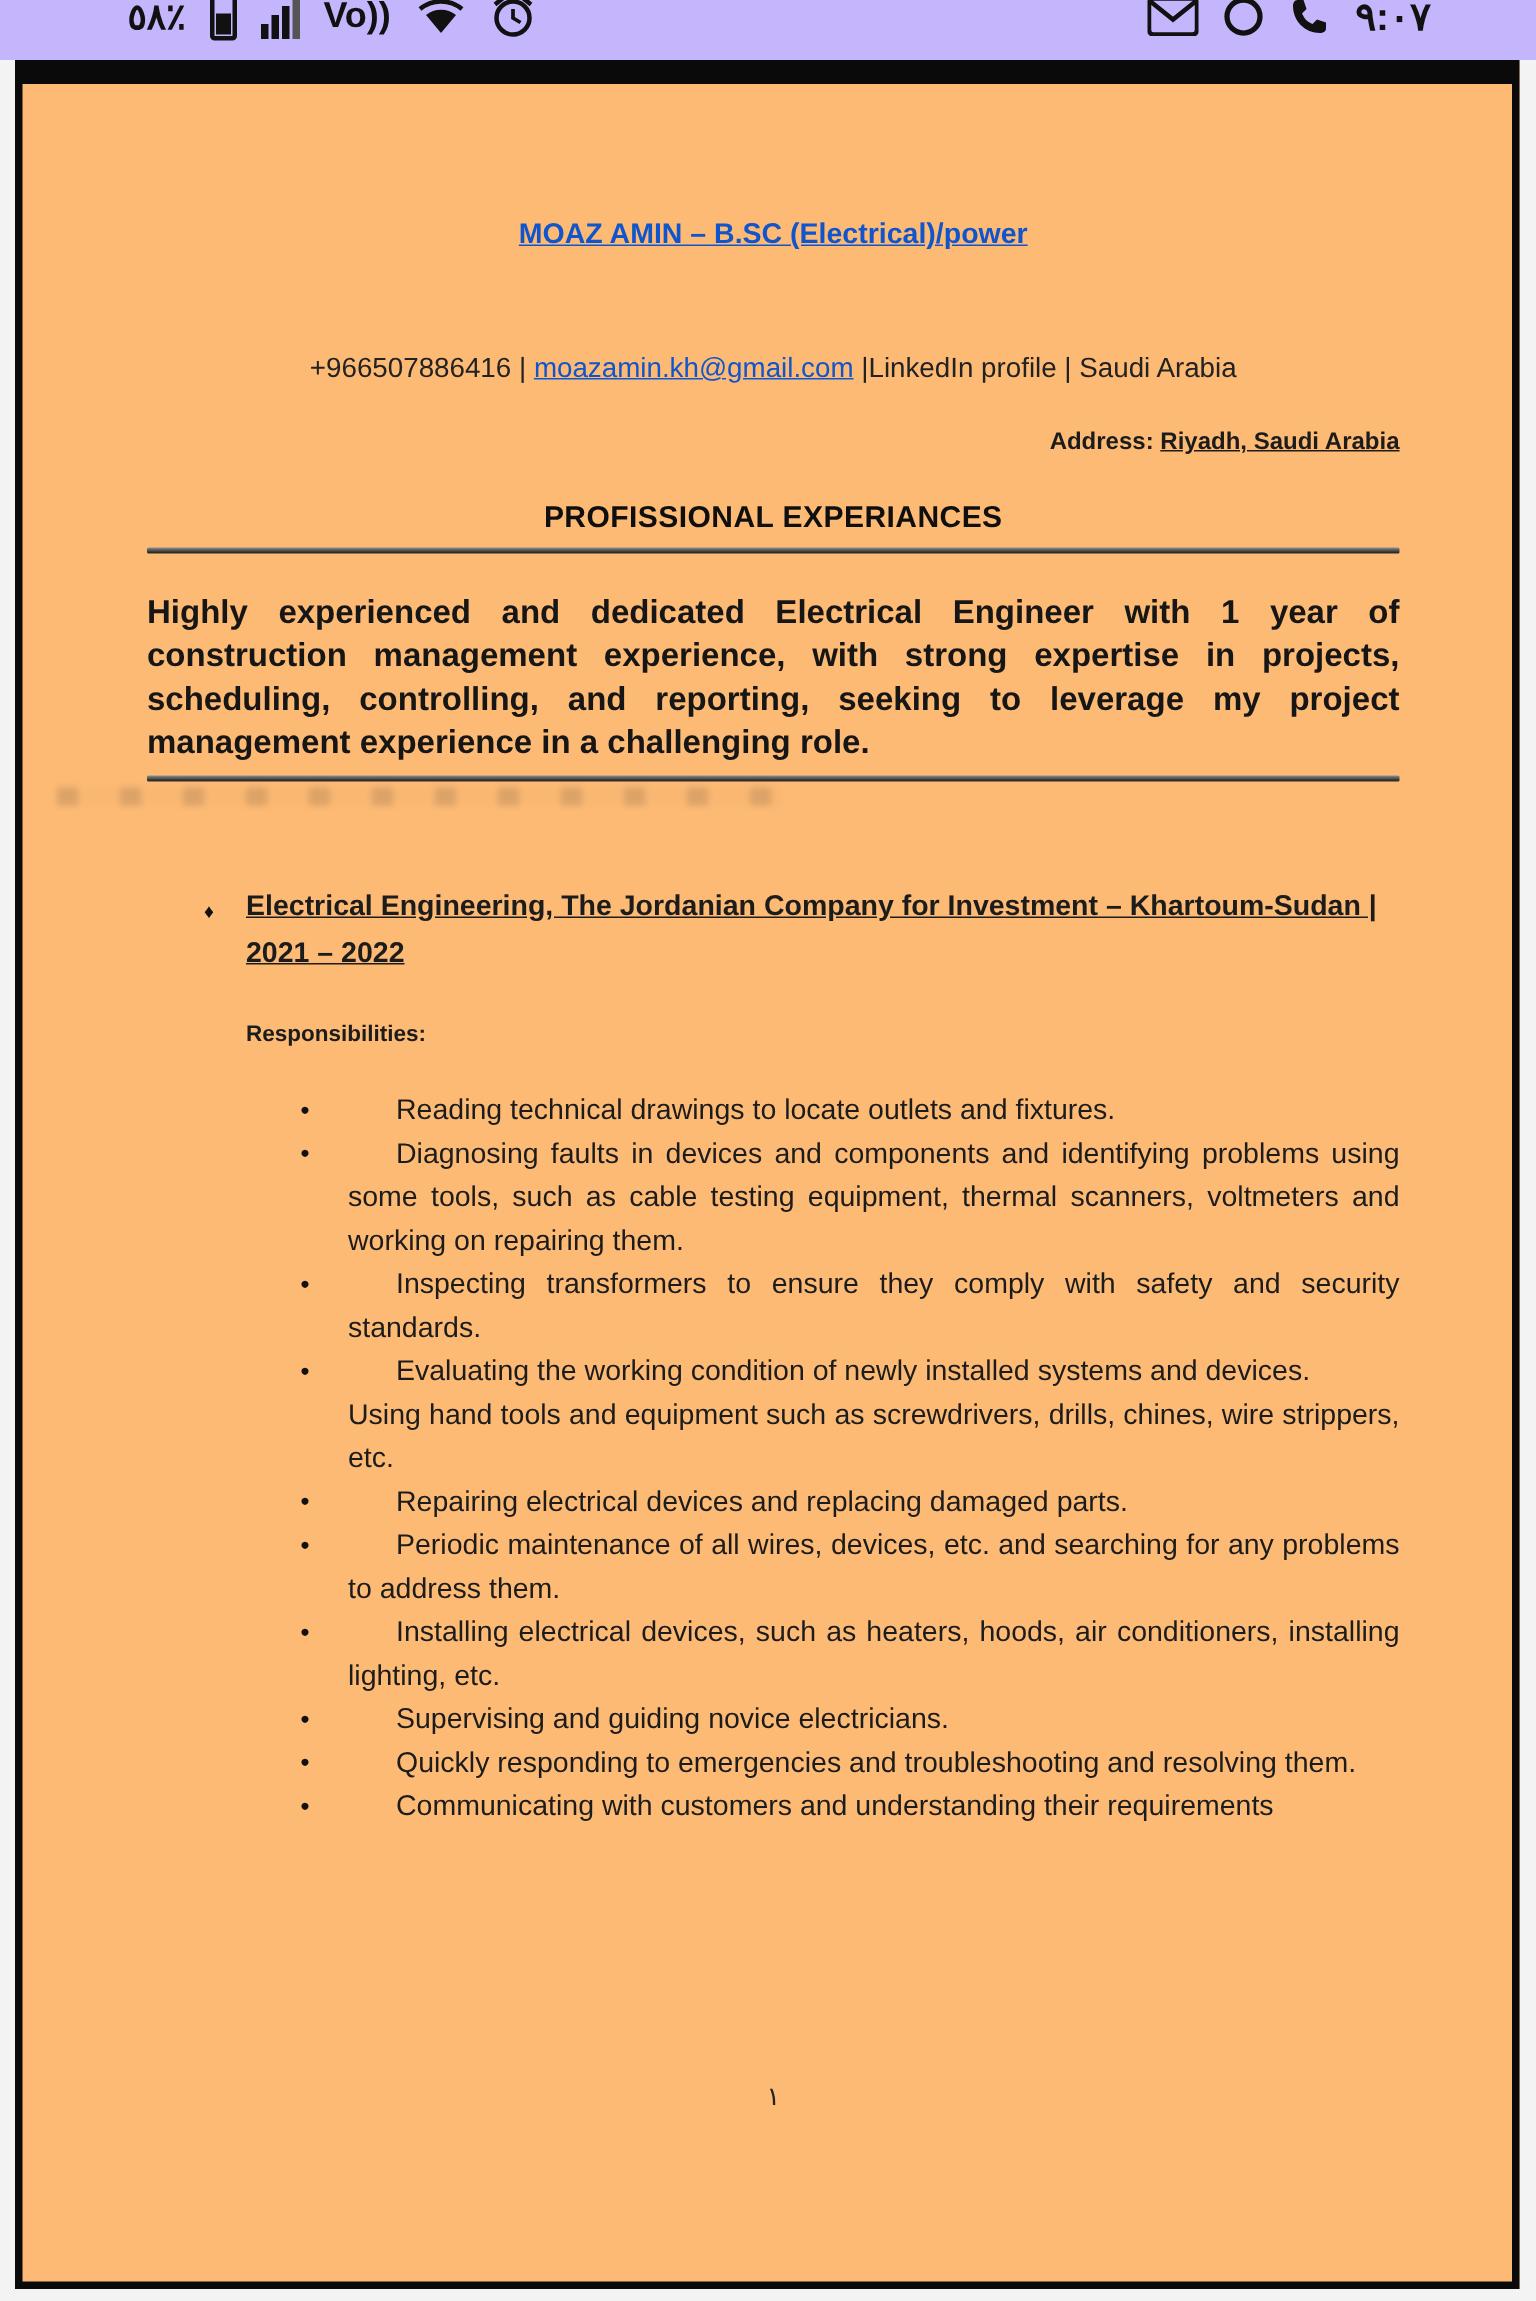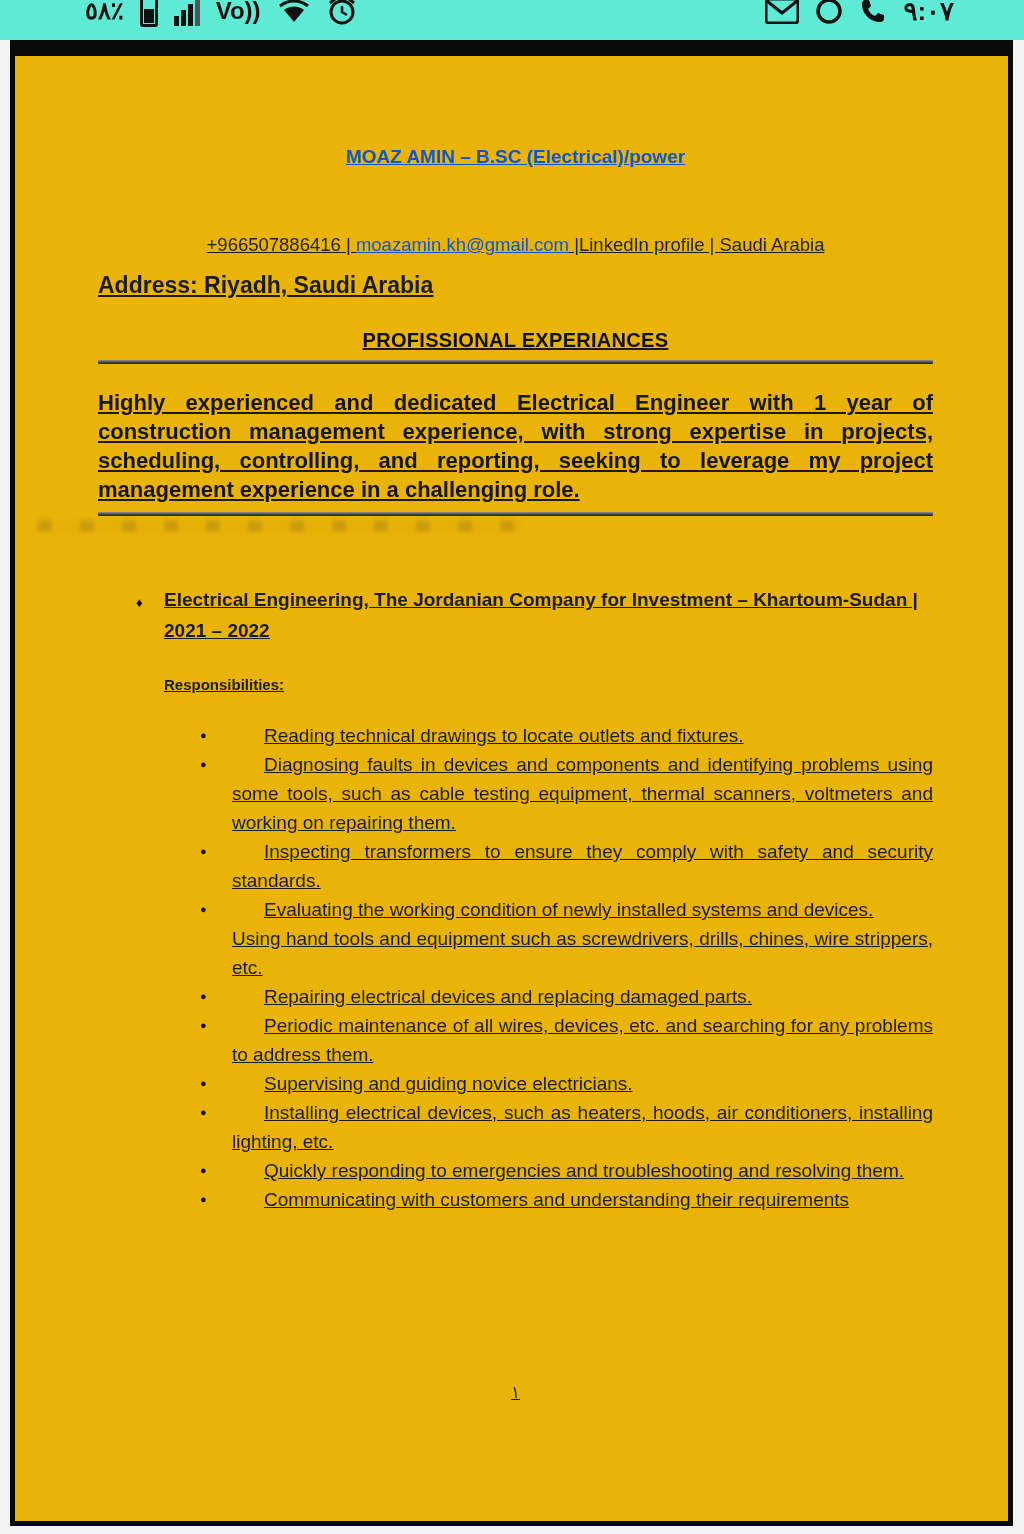--- a/index.html
+++ b/index.html
@@ -6,60 +6,59 @@
   html,body { width:1024px; height:1534px; overflow:hidden; }
   body {
     background:#f3f3f3;
     font-family:"Liberation Sans", sans-serif;
     color:#1b1b1b;
   }
 
   
   .status-bar {
     position:absolute; left:0; top:0; width:1024px; height:40px;
-    background:#5eead4; overflow:hidden;
+    background:#c4b5fd; overflow:hidden;
   }
   .sb-inner {
     display:flex; justify-content:space-between; align-items:flex-start;
     padding:0 70px 0 85px; margin-top:-12px;
   }
   .sb-left, .sb-right { display:flex; align-items:center; gap:16px; height:46px; }
   .sb-text { font-size:24px; font-weight:700; color:#111; white-space:nowrap; }
   .battery { position:relative; width:18px; height:32px; border:3px solid #111; border-radius:3px; display:inline-block; }
   .battery:before { content:""; position:absolute; left:3px; top:-7px; width:6px; height:4px; background:#111; }
   .battery-fill { position:absolute; left:1px; right:1px; bottom:1px; height:55%; background:#111; }
   .signal { display:inline-flex; align-items:flex-end; gap:2px; height:30px; }
   .signal i { display:block; width:5px; background:#111; }
   .signal i:nth-child(1){height:10px;} .signal i:nth-child(2){height:16px;}
   .signal i:nth-child(3){height:22px;} .signal i:nth-child(4){height:28px; background:#555;}
   .sb-svg { display:block; }
   .sb-time { font-size:26px; font-weight:700; color:#111; }
 
   
   .page-frame {
     position:absolute; left:10px; right:11px; top:40px; bottom:8px;
-    background:#eab308;
+    background:#fdba74;
     border:5px solid #0a0a0a;
     border-top:16px solid #0a0a0a;
     overflow:hidden;
-    text-decoration:underline;
   }
   .doc {
     position:relative; height:100%;
     padding:34px 75px 0 83px;
     font-size:19px; color:#1c1c1c;
   }
 
   .title-wrap { text-align:center; margin-top:56px; }
   .title-link { color:#1155CC; text-decoration:underline; font-weight:600; font-size:19px; cursor:pointer; }
 
   .contact { text-align:center; margin-top:66px; font-size:18.5px; color:#222; }
   .contact .email { color:#1155CC; text-decoration:underline; cursor:pointer; }
 
-  .address { text-align:left; margin-top:16px; font-size:23px; font-weight:600; }
+  .address { text-align:right; margin-top:30px; font-size:16px; font-weight:600; }
   .address .val { text-decoration:underline; }
 
   h2.sec { font-size:20px; font-weight:700; color:#0f0f0f; letter-spacing:.3px; }
   .sec1 { margin-top:30px;text-align:center; }
   .rule { height:4px; margin-top:8px; background:linear-gradient(to bottom,#8f8f8f 0%,#2c2c2c 80%); border-radius:1px; }
 
   .summary {
     margin-top:24px; font-weight:700; text-align:justify;
     line-height:29px; font-size:22px; color:#161616;
   }
@@ -165,22 +164,22 @@
     <p class="resp-label">Responsibilities:</p>
 
     <ul class="resp-list">
       <li><span class="li-text">Reading technical drawings to locate outlets and fixtures.</span></li>
       <li><span class="li-text">Diagnosing faults in devices and components and identifying problems using some tools, such as cable testing equipment, thermal scanners, voltmeters and working on repairing them.</span></li>
       <li><span class="li-text">Inspecting transformers to ensure they comply with safety and security standards.</span></li>
       <li><span class="li-text">Evaluating the working condition of newly installed systems and devices.
 Using hand tools and equipment such as screwdrivers, drills, chines, wire strippers, etc.</span></li>
       <li><span class="li-text">Repairing electrical devices and replacing damaged parts.</span></li>
       <li><span class="li-text">Periodic maintenance of all wires, devices, etc. and searching for any problems to address them.</span></li>
+      <li><span class="li-text">Installing electrical devices, such as heaters, hoods, air conditioners, installing lighting, etc.</span></li>
       <li><span class="li-text">Supervising and guiding novice electricians.</span></li>
-      <li><span class="li-text">Installing electrical devices, such as heaters, hoods, air conditioners, installing lighting, etc.</span></li>
       <li><span class="li-text">Quickly responding to emergencies and troubleshooting and resolving them.</span></li>
       <li><span class="li-text">Communicating with customers and understanding their requirements</span></li>
     </ul>
 
     <div class="page-num">١</div>
 
   </div>
 </div>
 
 </body></html>

